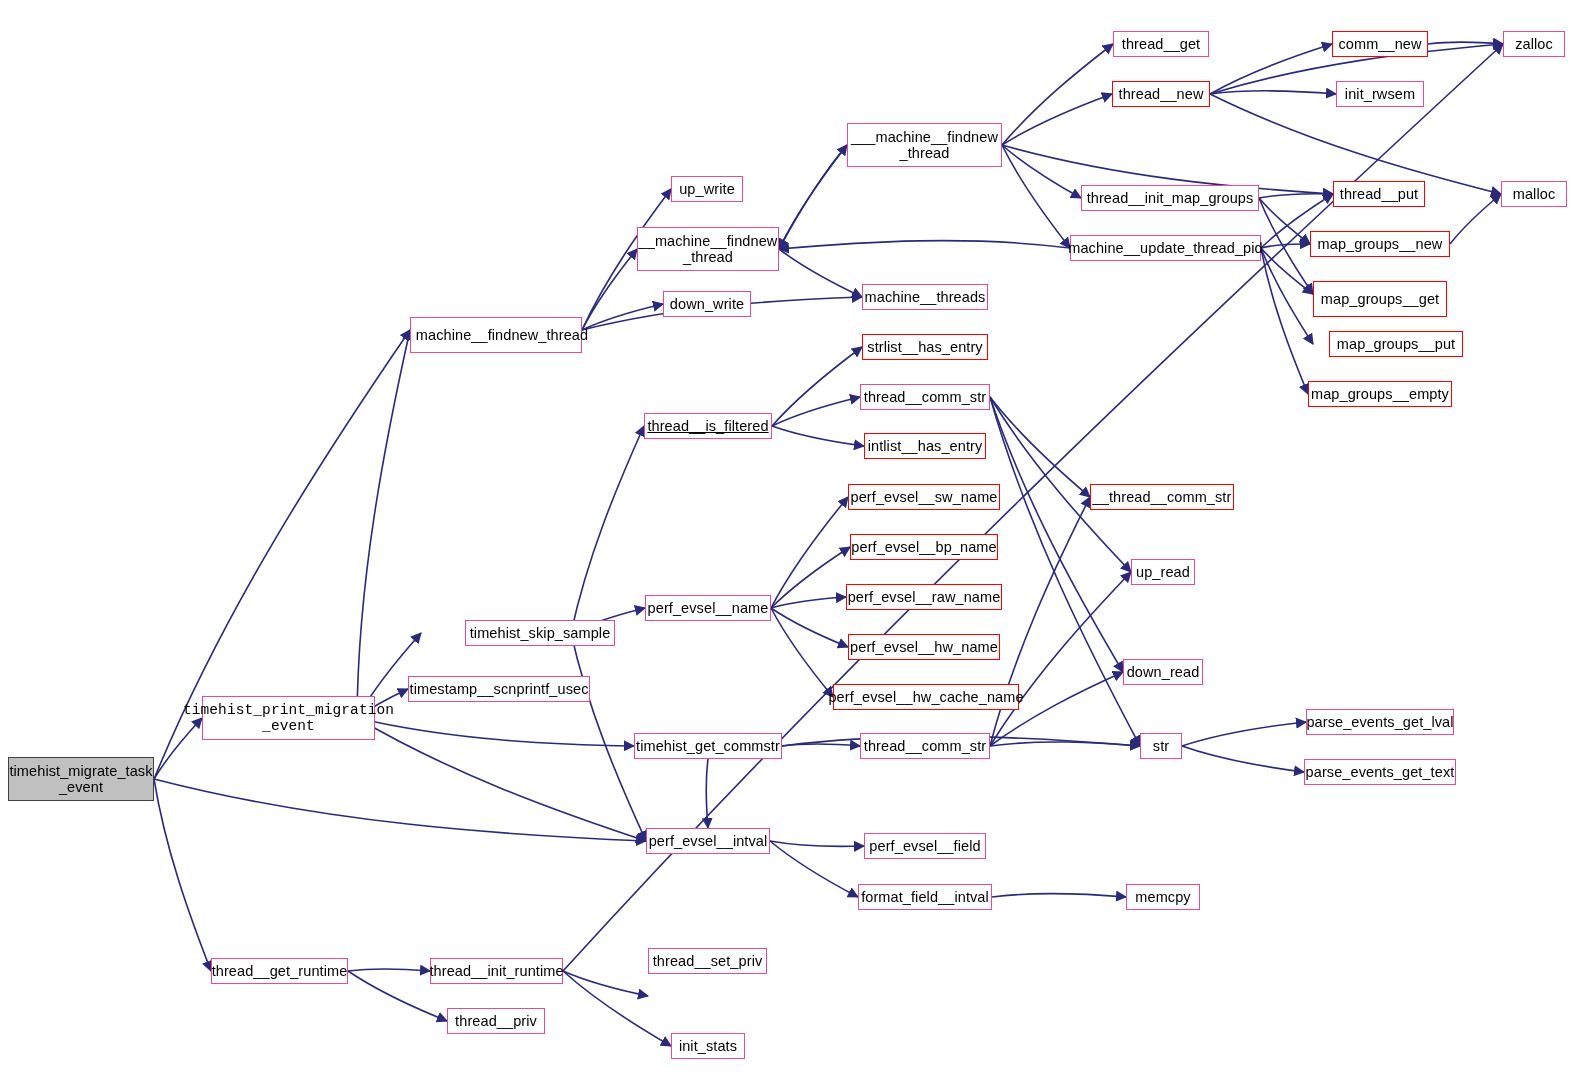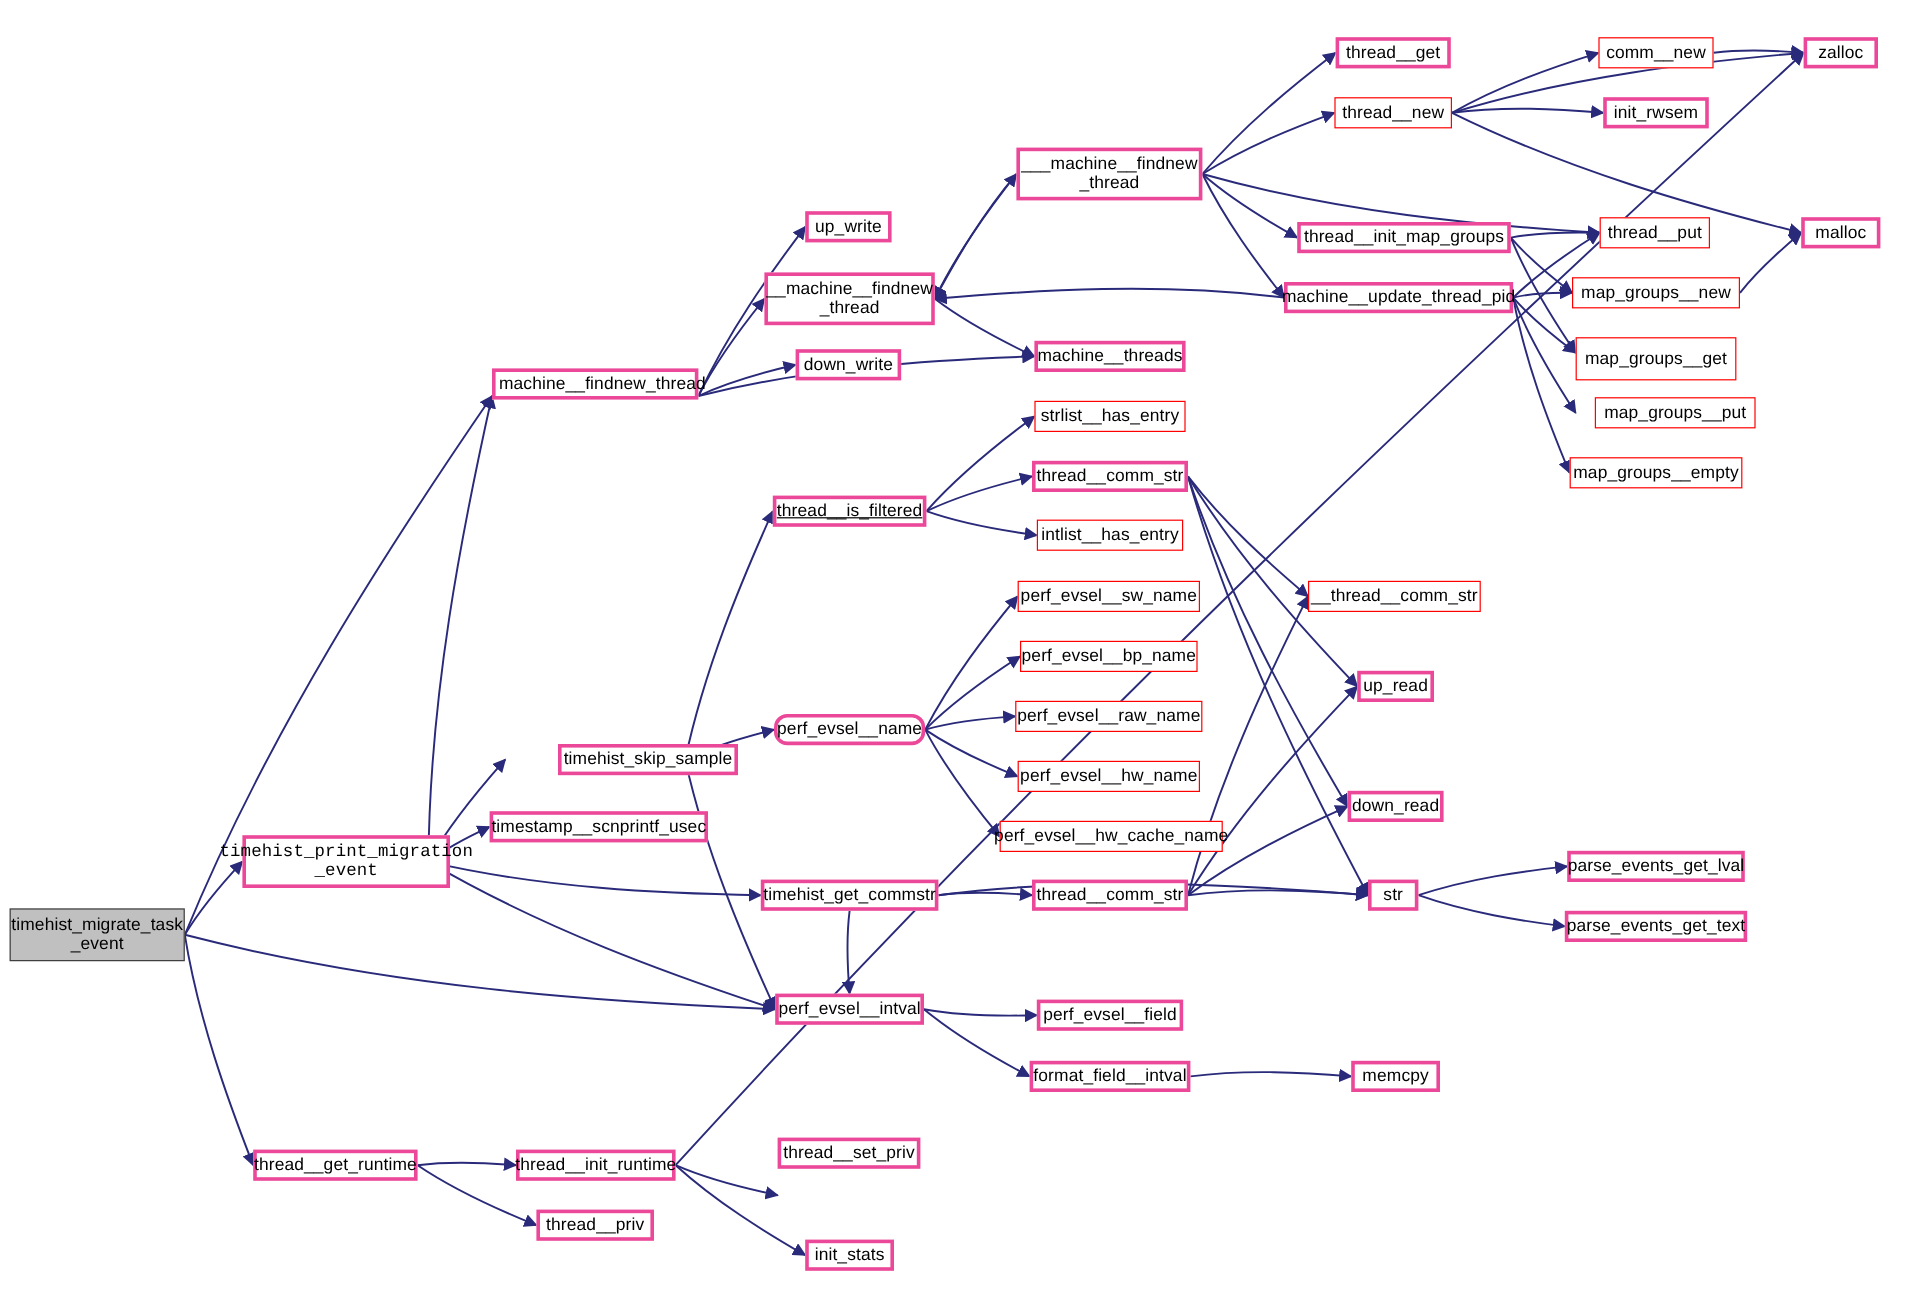--- a/index.html
+++ b/index.html
@@ -23,21 +23,21 @@
     pointer-events: none;
   }
   .node {
     position: absolute;
     box-sizing: border-box;
     display: flex;
     align-items: center;
     justify-content: center;
     text-align: center;
     background: #ffffff;
-    border: 3px solid #ec4899;
+    border: 1px solid #ec4899;
     color: #000000;
     font-size: 14.5px;
     line-height: 1.12;
     letter-spacing: 0.1px;
     white-space: pre;
     z-index: 5;
   }
   .node.red {
     border: 1px solid #ff0000;
   }
@@ -123,21 +123,21 @@
         <path d="M 348 971 C 376.7 967.31 405.4 968.95 430 971" marker-end="url(#arrow)"></path>
         <path d="M 348 971 C 380.4 992.955 416.05 1008.475 447 1021" marker-end="url(#arrow)"></path>
         <path d="M 563 971 C 591.625 983.575 621.875 990.625 648 996" marker-end="url(#arrow)"></path>
         <path d="M 563 971 C 597.425 1002.11 636.725 1026.2 671 1046" marker-end="url(#arrow)"></path>
         <path d="M 563 971 C 874.6213879098145 628.927674903156 1211.3452155054524 312.30981939064225 1503 44" marker-end="url(#arrow)"></path>
       </g>
   </svg>
   <div id="node-layer">
       <div class="node root" style="left: 8px; top: 757px; width: 146px; height: 44px;">timehist_migrate_task
 _event</div>
-      <div class="node" style="left: 410px; top: 307px; width: 172px; height: 26px; padding-left: 12px;">machine__findnew_thread</div>
+      <div class="node" style="left: 410px; top: 317px; width: 172px; height: 36px; padding-left: 12px;">machine__findnew_thread</div>
       <div class="node" style="left: 671px; top: 176px; width: 72px; height: 26px;">up_write</div>
       <div class="node" style="left: 637px; top: 227px; width: 142px; height: 44px;">__machine__findnew
 _thread</div>
       <div class="node" style="left: 663px; top: 291px; width: 88px; height: 26px;">down_write</div>
       <div class="node" style="left: 847px; top: 123px; width: 155px; height: 44px;">___machine__findnew
 _thread</div>
       <div class="node" style="left: 862px; top: 284px; width: 126px; height: 26px;">machine__threads</div>
       <div class="node" style="left: 1113px; top: 31px; width: 96px; height: 26px;">thread__get</div>
       <div class="node red" style="left: 1112px; top: 81px; width: 98px; height: 26px;">thread__new</div>
       <div class="node" style="left: 1081px; top: 185px; width: 178px; height: 26px;">thread__init_map_groups</div>
@@ -153,21 +153,21 @@
       <div class="node" style="left: 1501px; top: 181px; width: 66px; height: 26px;">malloc</div>
       <div class="node" style="left: 644px; top: 413px; width: 128px; height: 26px; text-decoration: underline;">thread__is_filtered</div>
       <div class="node red" style="left: 862px; top: 334px; width: 126px; height: 26px;">strlist__has_entry</div>
       <div class="node" style="left: 860px; top: 384px; width: 130px; height: 26px;">thread__comm_str</div>
       <div class="node red" style="left: 864px; top: 433px; width: 122px; height: 26px;">intlist__has_entry</div>
       <div class="node red" style="left: 848px; top: 484px; width: 152px; height: 26px;">perf_evsel__sw_name</div>
       <div class="node red" style="left: 850px; top: 534px; width: 148px; height: 26px;">perf_evsel__bp_name</div>
       <div class="node red" style="left: 846px; top: 584px; width: 156px; height: 26px;">perf_evsel__raw_name</div>
       <div class="node red" style="left: 848px; top: 634px; width: 152px; height: 26px;">perf_evsel__hw_name</div>
       <div class="node red" style="left: 833px; top: 684px; width: 186px; height: 26px;">perf_evsel__hw_cache_name</div>
-      <div class="node" style="left: 645px; top: 595px; width: 126px; height: 26px; border-radius: 11px;">perf_evsel__name</div>
+      <div class="node" style="left: 645px; top: 595px; width: 126px; height: 26px;">perf_evsel__name</div>
       <div class="node" style="left: 421px; top: 620px; width: 150px; height: 26px; margin-left: 44px;">timehist_skip_sample</div>
       <div class="node" style="left: 408px; top: 676px; width: 182px; height: 26px;">timestamp__scnprintf_usec</div>
       <div class="node" style="left: 202px; top: 696px; width: 173px; height: 44px; font-family: Liberation Mono, monospace;">timehist_print_migration
 _event</div>
       <div class="node" style="left: 634px; top: 733px; width: 148px; height: 26px;">timehist_get_commstr</div>
       <div class="node" style="left: 860px; top: 733px; width: 130px; height: 26px;">thread__comm_str</div>
       <div class="node red" style="left: 1090px; top: 484px; width: 144px; height: 26px;">__thread__comm_str</div>
       <div class="node" style="left: 1131px; top: 559px; width: 64px; height: 26px;">up_read</div>
       <div class="node" style="left: 1123px; top: 659px; width: 80px; height: 26px;">down_read</div>
       <div class="node" style="left: 1140px; top: 733px; width: 42px; height: 26px;">str</div>

